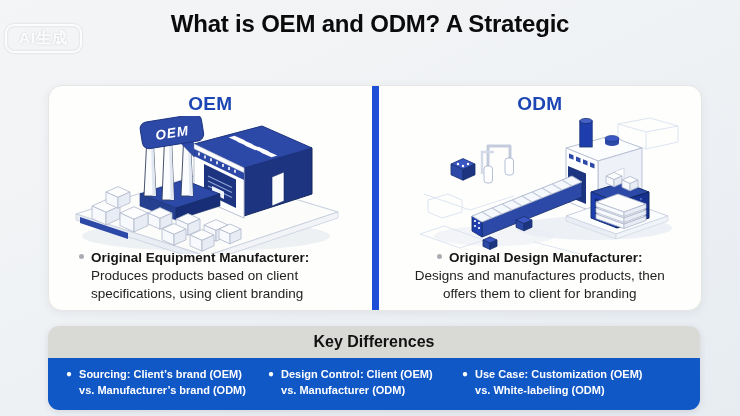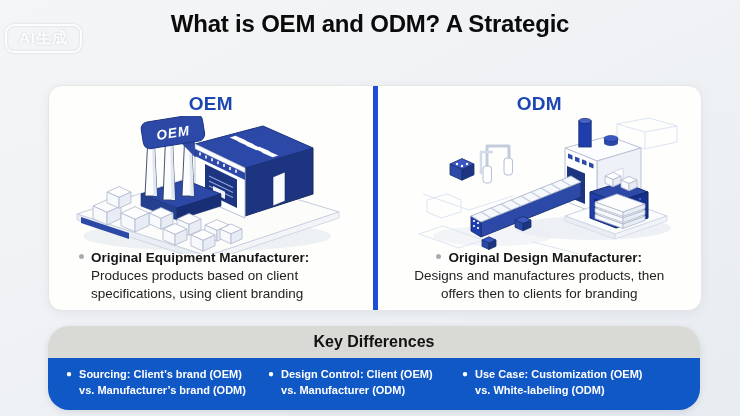--- a/index.html
+++ b/index.html
@@ -11,34 +11,34 @@
             border-radius:9px;color:rgba(255,255,255,.92);font-size:15px;font-weight:700;
             filter:drop-shadow(0 0 1px rgba(175,180,188,.55));letter-spacing:1px;}
   
   .title{position:absolute;top:9px;left:0;right:0;text-align:center;color:#0b0b0c;
          font-size:24px;font-weight:800;line-height:30px;letter-spacing:-.2px;}
   
   .card{position:absolute;left:48px;top:85px;width:652px;height:224px;background:#fefefc;
         border:1px solid #e6e7e4;border-radius:14px;box-shadow:0 2px 8px rgba(70,80,100,.08);
         display:flex;}
   .panel{position:relative;width:50%;height:100%;}
-  .panel.left{border-right:5px solid #1d4ed8;}
+  .panel.left{border-right:7px solid #1d4ed8;}
   .panel-heading{margin-top:7px;text-align:center;font-size:19px;font-weight:800;color:#1c46b4;letter-spacing:.3px;}
   .illu{display:block;margin:1px auto 0;}
   .panel-text{position:absolute;left:0;right:0;bottom:7px;font-size:13.5px;line-height:18px;color:#232323;}
   .panel.left .panel-text{padding-left:30px;text-align:left;}
   .panel.right .panel-text{padding-left:10px;padding-right:10px;text-align:center;}
   .dot{display:inline-block;width:5px;height:5px;border-radius:50%;background:#a9adb3;
        vertical-align:3px;margin-right:7px;}
   .term{font-weight:800;color:#161617;}
   .desc{display:block;}
   .panel.left .desc{padding-left:12px;}
   .panel.right .desc{max-width:280px;margin:0 auto;}
   
-  .kd{position:absolute;left:48px;top:326px;width:652px;height:84px;border-radius:21px;overflow:hidden;
+  .kd{position:absolute;left:48px;top:326px;width:652px;height:84px;border-radius:11px;overflow:hidden;
       box-shadow:0 2px 6px rgba(70,80,100,.15);}
   .kd-header{height:32px;line-height:32px;text-align:center;background:#d9d9d6;color:#121213;
              font-size:16px;font-weight:800;}
   .kd-body{height:52px;background:#1158c7;display:grid;grid-template-columns:202px 194px auto;
            padding:8px 8px 0 18px;box-sizing:border-box;}
   .kd-item{display:flex;gap:7px;color:#ffffff;font-size:11px;font-weight:700;line-height:16px;}
   .kd-dot{font-size:10px;line-height:16px;}
   
   .ct{fill:#fdfdfe;stroke:#aeb8cc;stroke-width:.8}
   .cl{fill:#f7f9fc;stroke:#aeb8cc;stroke-width:.8}
@@ -242,21 +242,21 @@
         <polygon class="bt" points="132,104 140,107.6 148,104 140,100.4"></polygon>
           <polygon class="bl" points="132,104 140,107.6 140,114.8 132,111.2"></polygon>
           <polygon class="br" points="140,107.6 148,104 148,111.2 140,114.8"></polygon>
         <polygon class="bt" points="99,124 106,127.15 113,124 106,120.85"></polygon>
           <polygon class="bl" points="99,124 106,127.15 106,133.45 99,130.3"></polygon>
           <polygon class="br" points="106,127.15 113,124 113,130.3 106,133.45"></polygon>
       </svg>
 
       <div class="panel-text">
         <span class="dot"></span><span class="term">Original Design Manufacturer:</span>
-        <span class="desc">Designs and manufactures products, then offers then to clients for branding</span>
+        <span class="desc">Designs and manufactures products, then offers them to client for branding</span>
       </div>
     </div>
   </div>
 
   <div class="kd">
     <div class="kd-header">Key Differences</div>
     <div class="kd-body">
       <div class="kd-item">
         <span class="kd-dot">●</span>
         <span>

